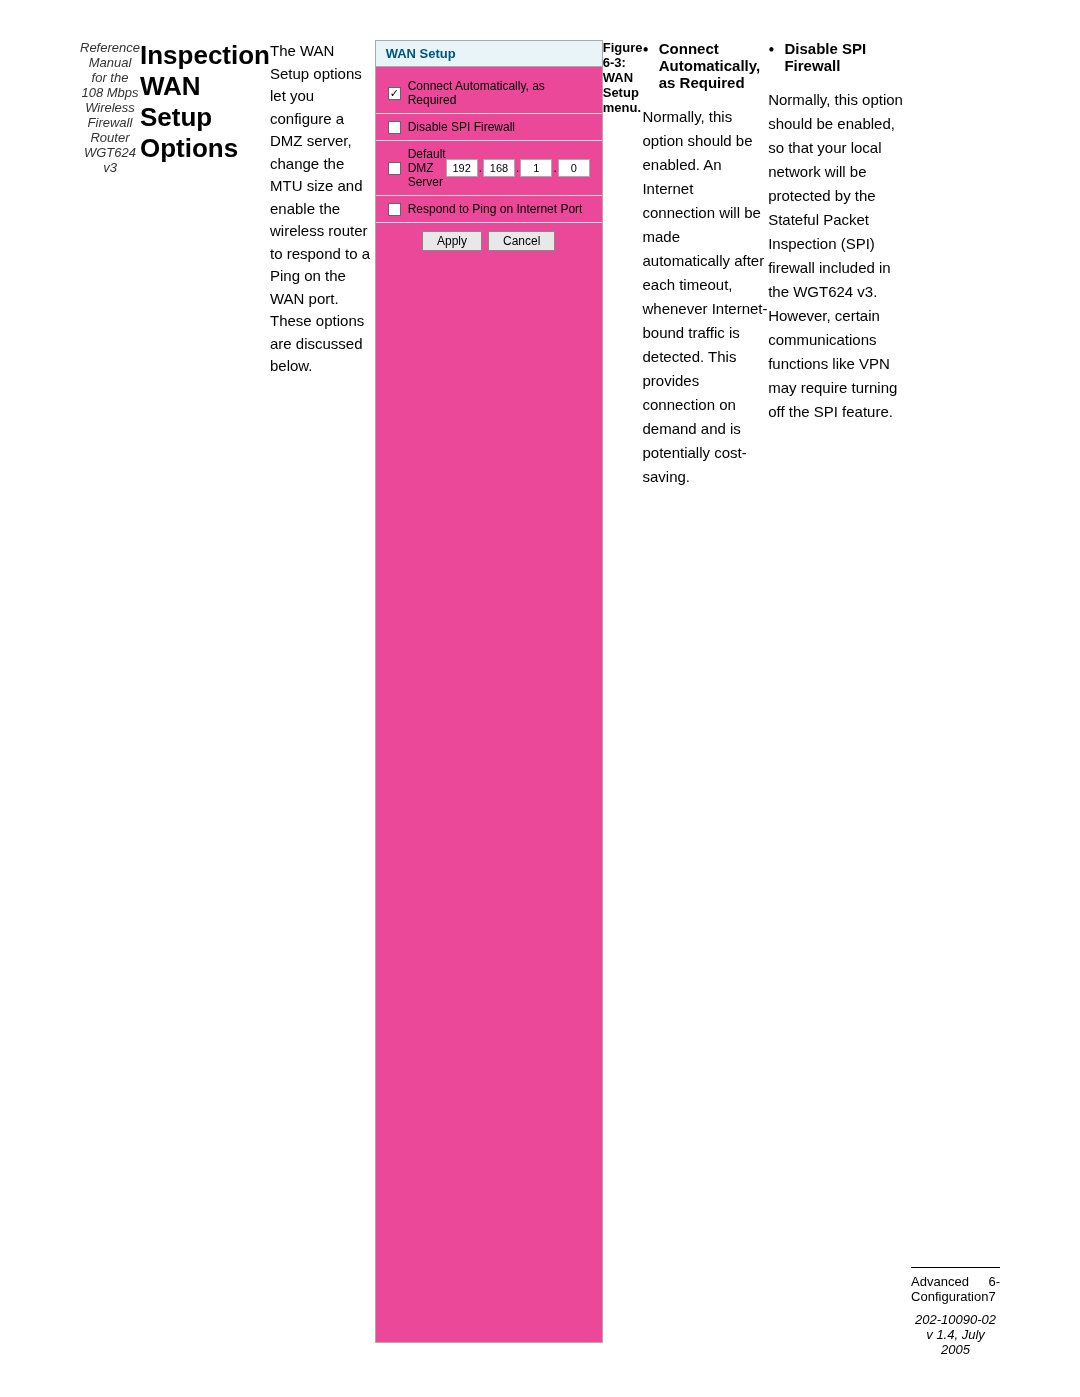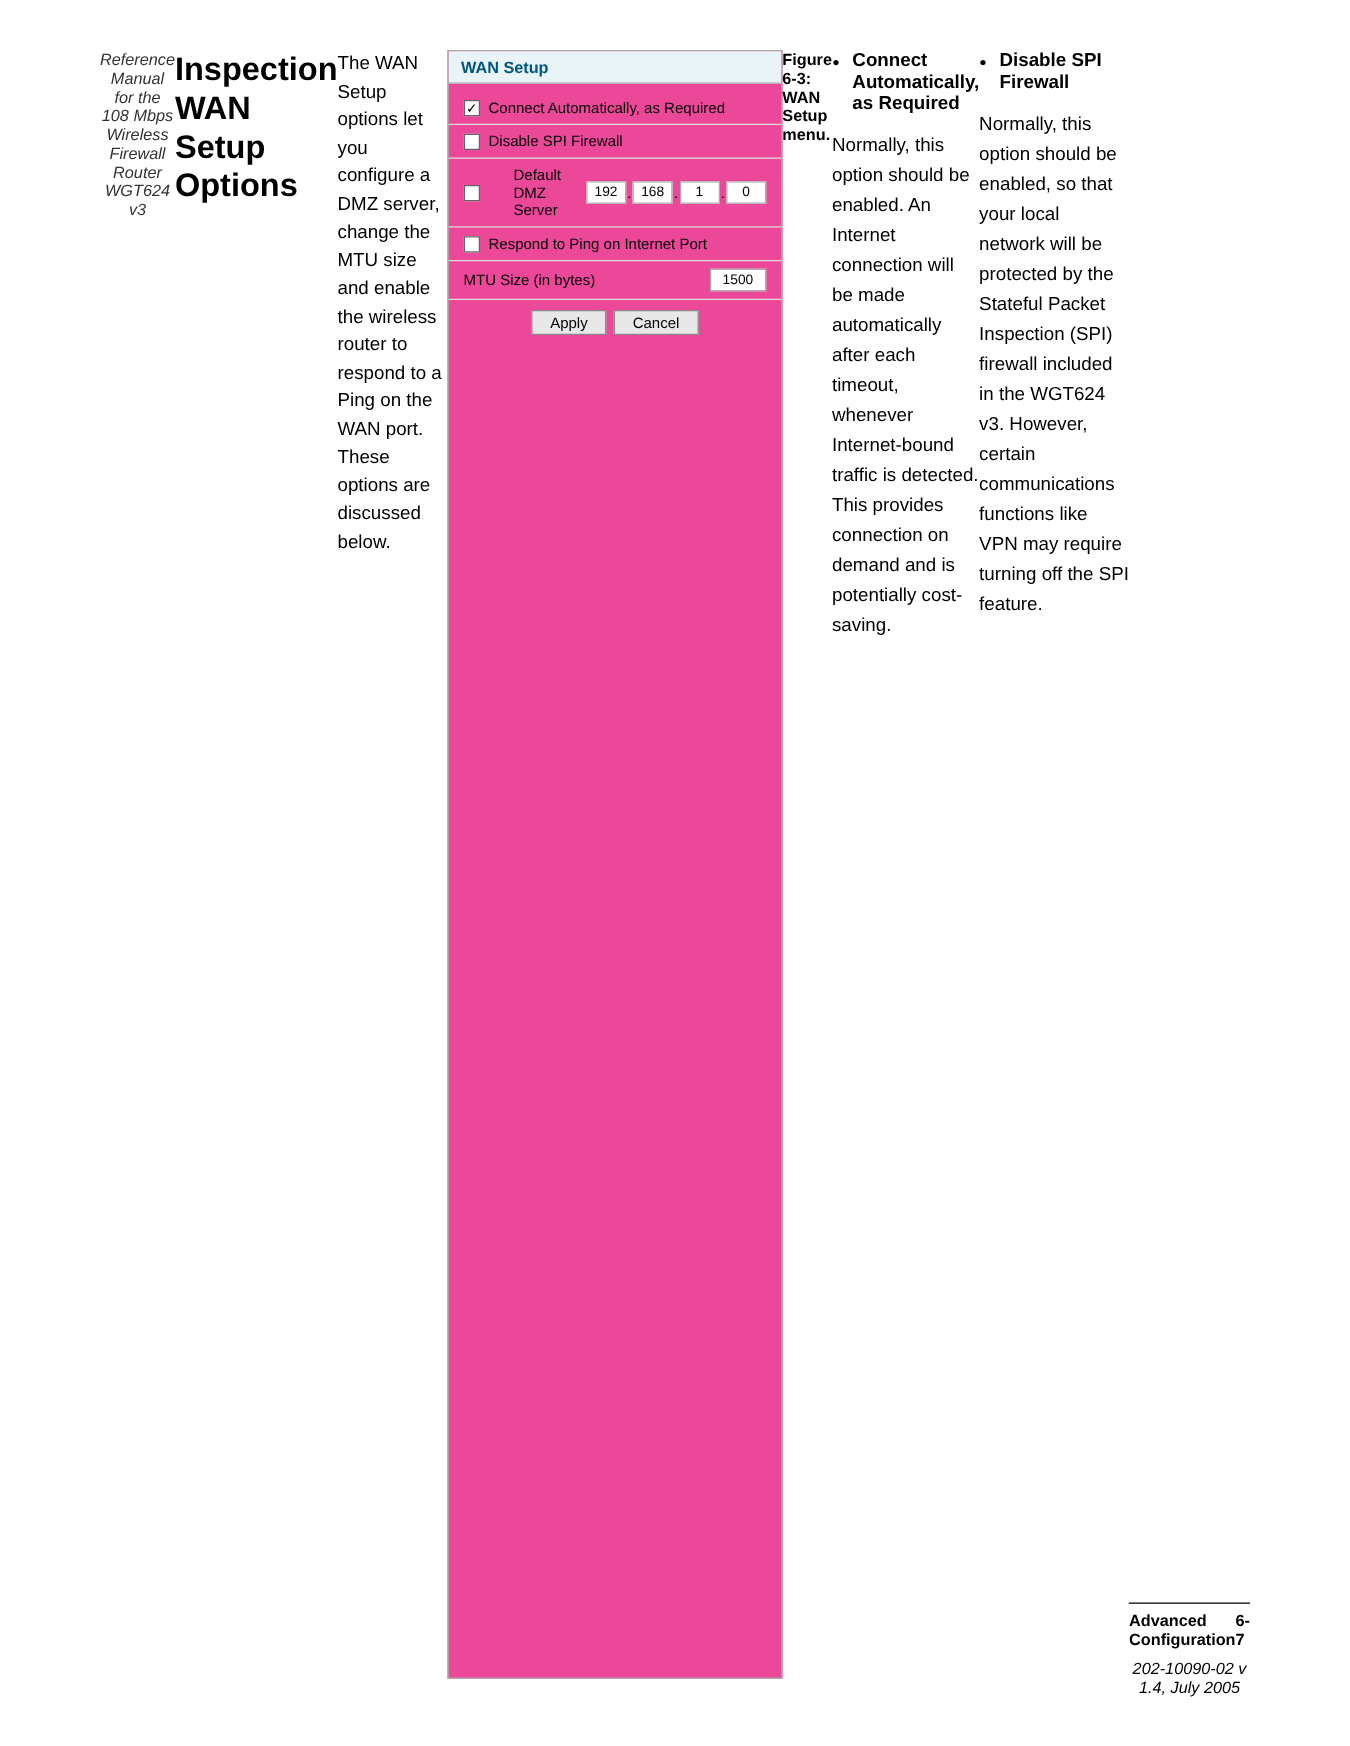--- a/index.html
+++ b/index.html
@@ -89,21 +89,20 @@
       left: 1px;
       color: #000;
     }
     .wan-label {
       font-size: 12px;
       font-family: Arial, sans-serif;
     }
     .dmz-row {
       display: flex;
       align-items: center;
-      gap: 20px;
     }
     .dmz-inputs {
       display: flex;
       align-items: center;
       margin-left: auto;
     }
     .dmz-input {
       width: 32px;
       height: 18px;
       border: 1px solid #aaa;
@@ -213,21 +212,20 @@
       border: none;
       border-top: 1px solid #000;
       margin-bottom: 6px;
     }
     .footer-row {
       display: flex;
       justify-content: flex-end;
       font-size: 13px;
       font-family: Arial, sans-serif;
       margin-bottom: 8px;
-      font-weight: bold;
     }
     .footer-center {
       text-align: center;
       font-style: italic;
       font-size: 13px;
       font-family: Arial, sans-serif;
     }
   </style>
 </head>
 <body>
@@ -269,24 +267,20 @@
         <span class="dmz-dot">.</span>
         <input class="dmz-input" type="text" value="0" style="">
       </div>
     </div>
 
     <div class="wan-setup-row">
       <span class="wan-checkbox"></span>
       <span class="wan-label">Respond to Ping on Internet Port</span>
     </div>
 
-    <div class="mtu-row">
-      <span class="mtu-label">MTU Size (in bytes)</span>
-      <input class="mtu-input" type="text" value="1500" style="">
-    </div>
 
     <div class="button-row">
       <button class="btn">Apply</button>
       <button class="btn">Cancel</button>
     </div>
   </div>
 
   <p class="figure-caption">Figure 6-3:  WAN Setup menu.</p>
 
   <div class="bullet-section">

